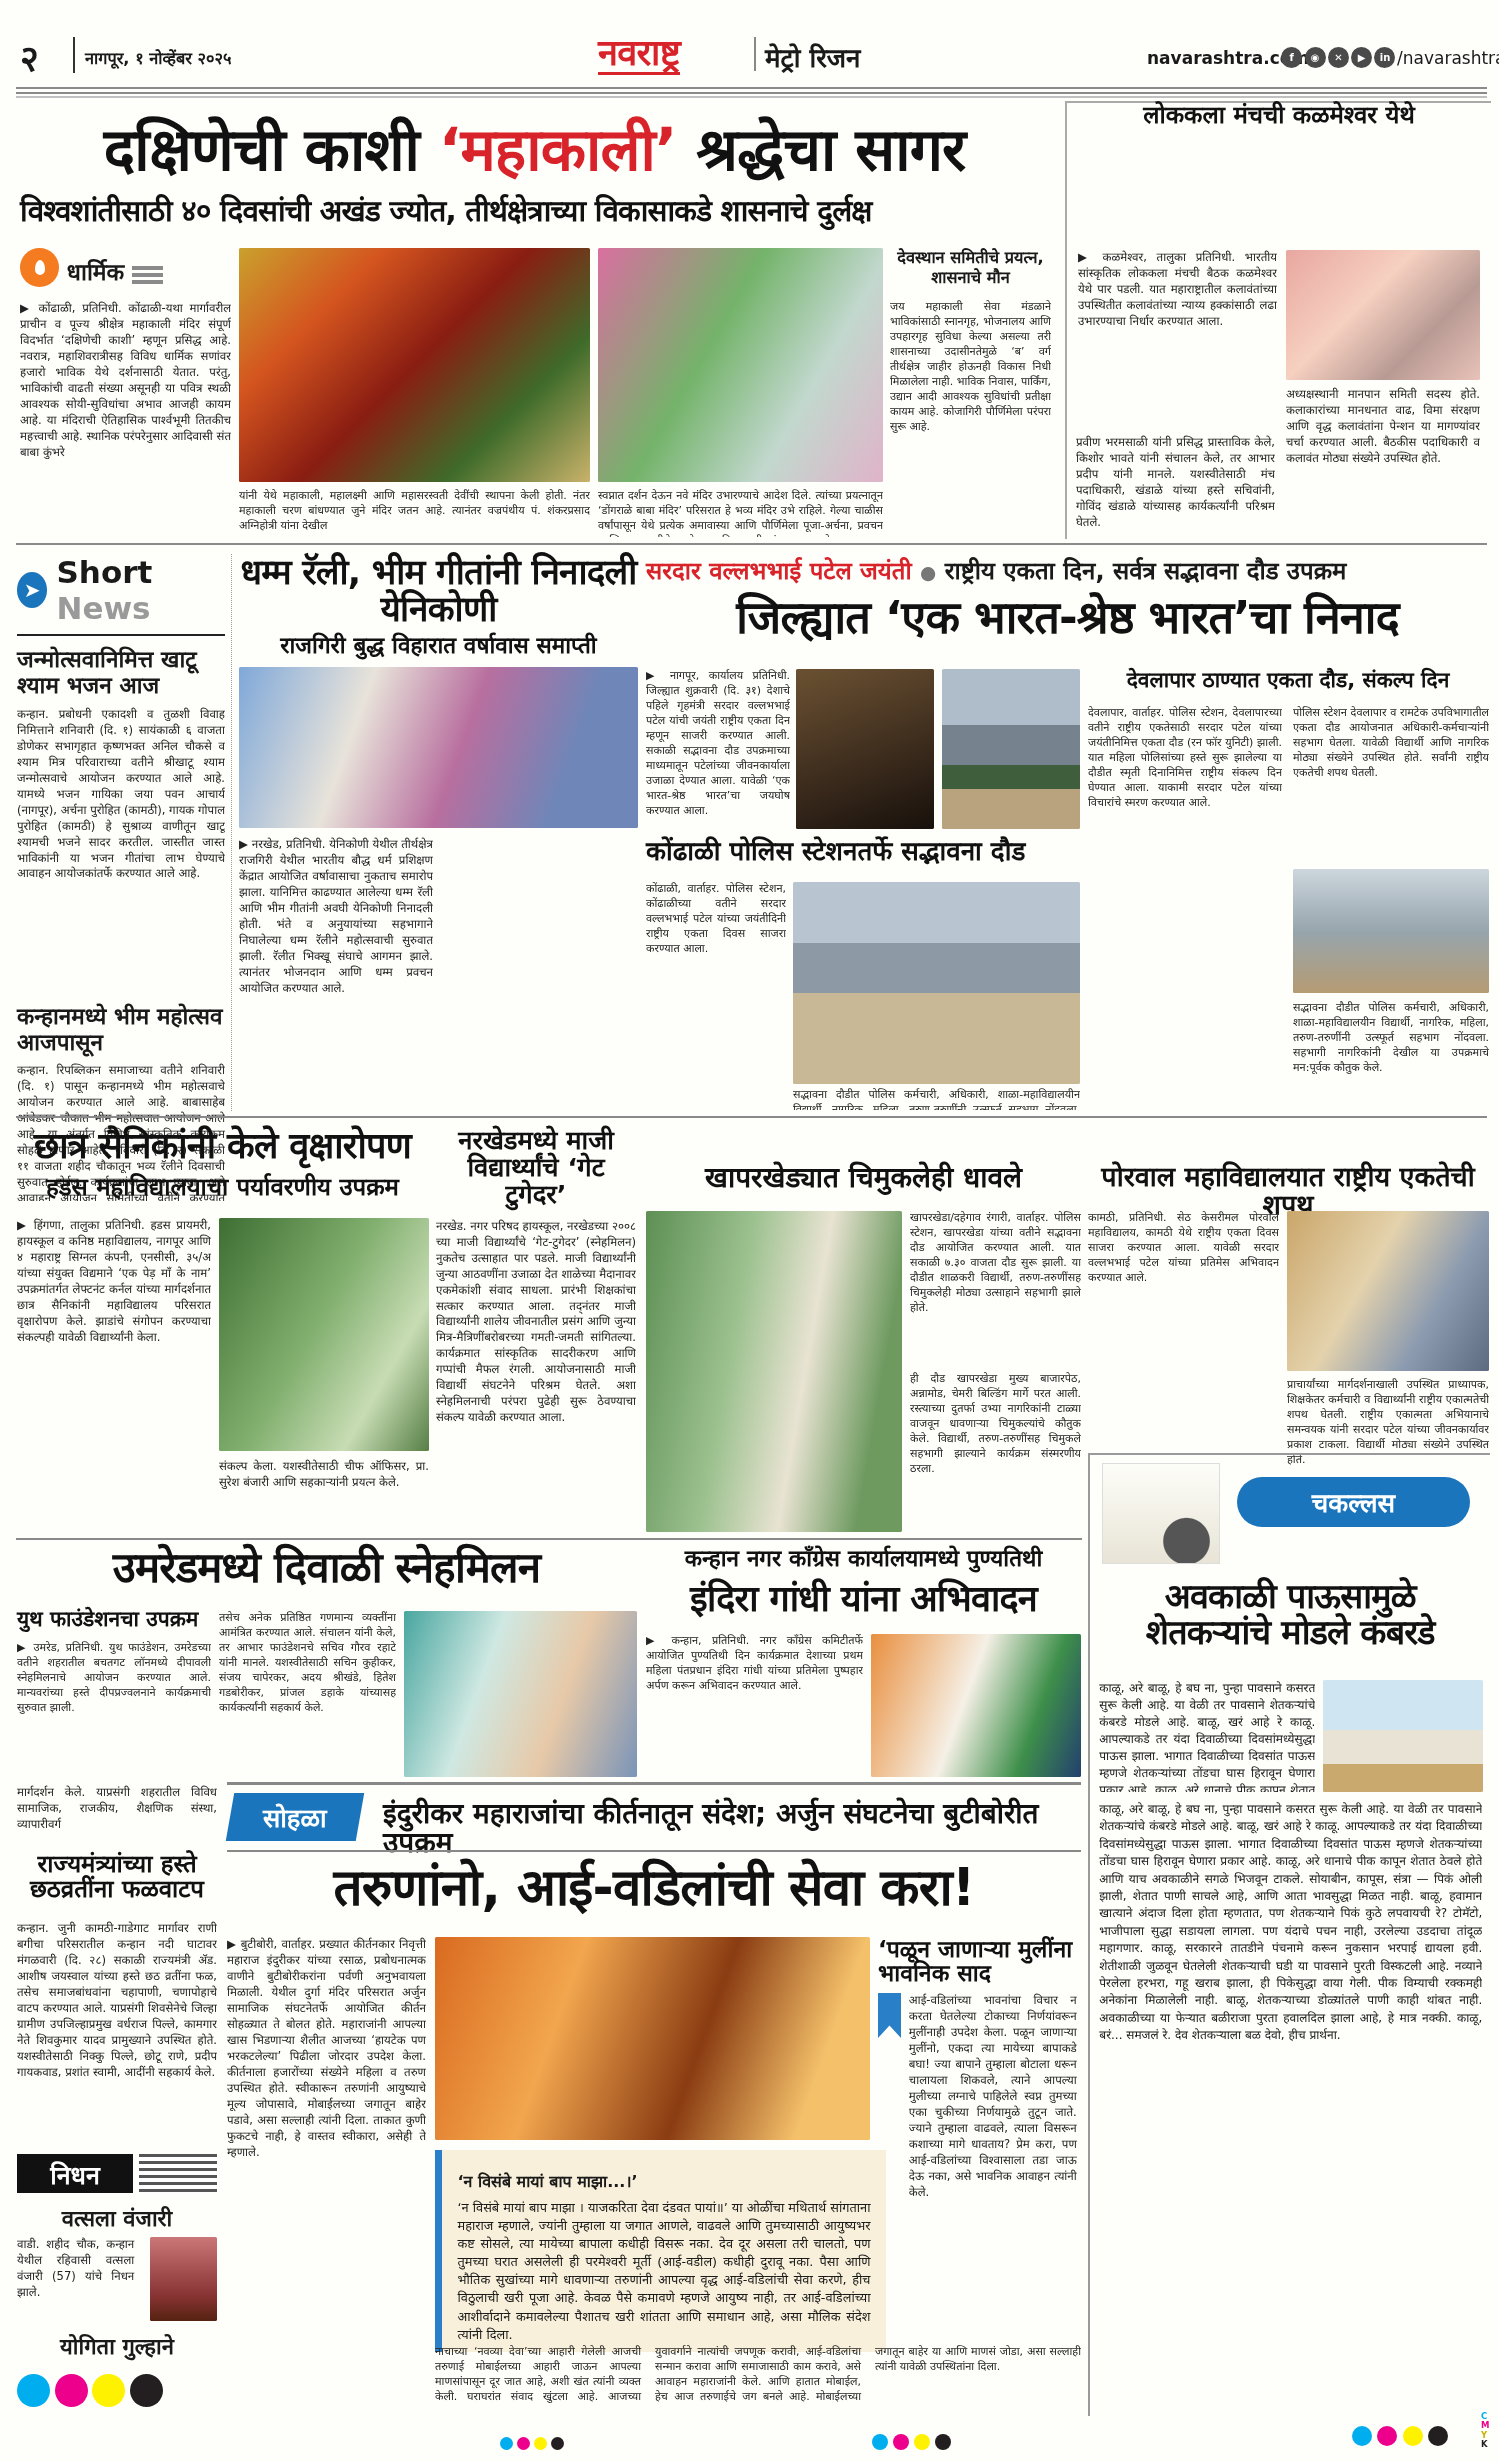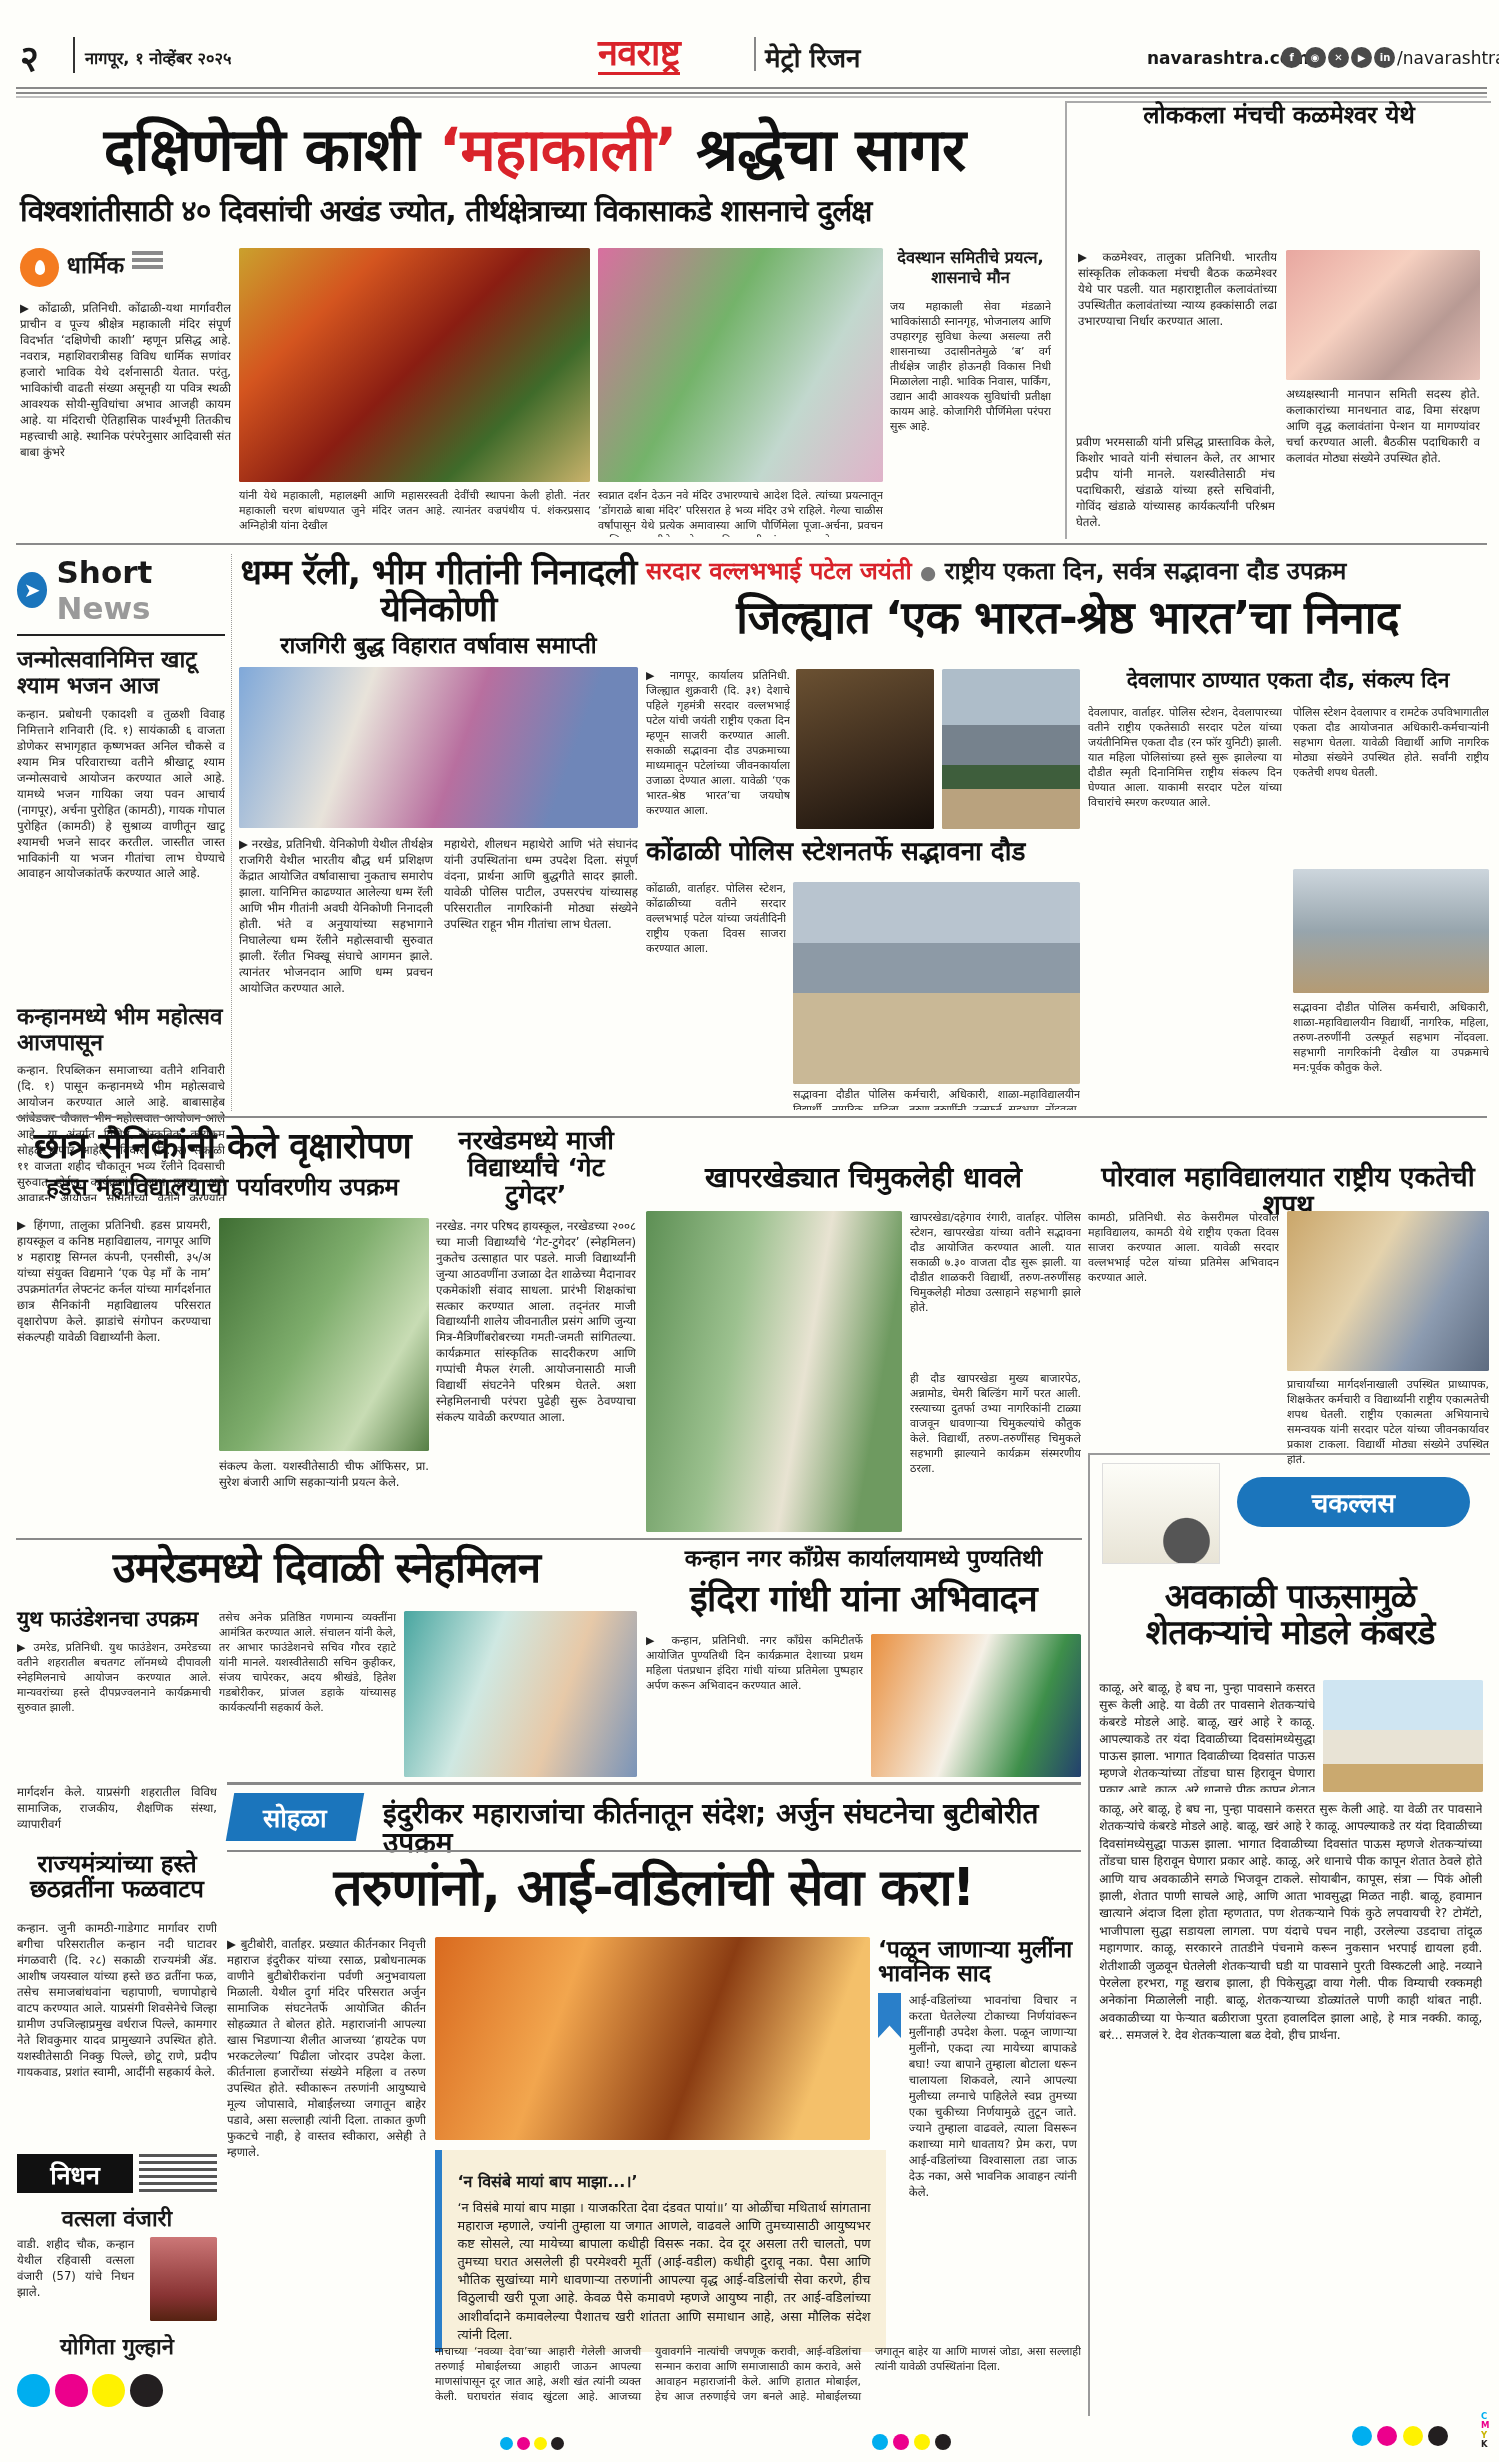--- a/index.html
+++ b/index.html
@@ -55,21 +55,21 @@
 
   <div class="abs hrule" style="left:15.5px;top:87px;width:1471px;height:1.6px;"></div>
   <div class="abs hrule" style="left:15.5px;top:92px;width:1471px;height:1.6px;"></div>
   <div class="abs" style="left:15.5px;top:96px;width:1471px;height:1.6px;background:#c0c0c0;"></div>
 
   <div class="abs hl ctr" style="left:18.6px;top:119px;width:1032px;font-size:59px;">
     <span>दक्षिणेची काशी </span><span class="red">‘महाकाली’</span><span> श्रद्धेचा सागर</span>
   </div>
   <div class="abs hl" style="left:20px;top:196px;width:885px;font-size:29.5px;">विश्वशांतीसाठी ४० दिवसांची अखंड ज्योत, तीर्थक्षेत्राच्या विकासाकडे शासनाचे दुर्लक्ष</div>
 
-  <div class="abs" style="left:20px;top:248px;width:211px;display:flex;align-items:flex-start;gap:7.8px;">
+  <div class="abs" style="left:20px;top:248px;width:211px;display:flex;align-items:flex-end;gap:7.8px;">
     <span style="width:39px;height:39px;border-radius:50%;background:#f47b20;display:flex;align-items:center;justify-content:center;">
         <span class="flame"></span>
       </span>
     <span style="font-size:23px;font-weight:800;">धार्मिक</span>
     <span class="bars">
         <span></span>
         <span></span>
         <span></span>
       </span>
   </div>
@@ -113,21 +113,20 @@
     <div class="body-txt just" style="height:138px;overflow:hidden;">कन्हान. रिपब्लिकन समाजाच्या वतीने शनिवारी (दि. १) पासून कन्हानमध्ये भीम महोत्सवाचे आयोजन करण्यात आले आहे. बाबासाहेब आंबेडकर चौकात भीम महोत्सवात आयोजन आले आहे. या अंतर्गत विविध सांस्कृतिक कार्यक्रम सोहळे होणार आहेत. रविवारी (दि. २) सकाळी ११ वाजता शहीद चौकातून भव्य रॅलीने दिवसाची सुरुवात होईल. कार्यक्रमांचा लाभ घ्यावा, असे आवाहन आयोजन समितीच्या वतीने करण्यात आले आहे.</div>
   </div>
   <div class="abs dotsep" style="left:231px;top:554px;height:557px;"></div>
 
   <div class="abs" style="left:239px;top:554px;width:399px;height:557px;">
     <div class="hl ctr" style="font-size:35px;">धम्म रॅली, भीम गीतांनी निनादली येनिकोणी</div>
     <div class="hl ctr" style="font-size:22.5px;margin-top:6.2px;letter-spacing:0;">राजगिरी बुद्ध विहारात वर्षावास समाप्ती</div>
     <div class="photo" style="margin-top:9.3px;width:399px;height:161px;background:linear-gradient(110deg,#7fa8d9,#e8e3da 30%,#b86f9f 55%,#6f86b8 80%);"></div>
     <div style="display:flex;gap:11px;margin-top:9.3px;">
       <div class="body-txt just" style="width:194px;height:256px;overflow:hidden;">▶ नरखेड, प्रतिनिधी. येनिकोणी येथील तीर्थक्षेत्र राजगिरी येथील भारतीय बौद्ध धर्म प्रशिक्षण केंद्रात आयोजित वर्षावासाचा नुकताच समारोप झाला. यानिमित्त काढण्यात आलेल्या धम्म रॅली आणि भीम गीतांनी अवघी येनिकोणी निनादली होती. भंते व अनुयायांच्या सहभागाने निघालेल्या धम्म रॅलीने महोत्सवाची सुरुवात झाली. रॅलीत भिक्खू संघाचे आगमन झाले. त्यानंतर भोजनदान आणि धम्म प्रवचन आयोजित करण्यात आले.</div>
-      <div class="body-txt just" style="width:194px;height:256px;overflow:hidden;">महाथेरो, शीलधन महाथेरो आणि भंते संघानंद यांनी उपस्थितांना धम्म उपदेश दिला. संपूर्ण वंदना, प्रार्थना आणि बुद्धगीते सादर झाली. यावेळी पोलिस पाटील, उपसरपंच यांच्यासह परिसरातील नागरिकांनी मोठ्या संख्येने उपस्थित राहून भीम गीतांचा लाभ घेतला.</div>
     </div>
   </div>
 
   <div class="abs" style="left:646px;top:553px;width:843px;">
     <div style="font-size:24px;font-weight:800;">
       <span class="red">सरदार वल्लभभाई पटेल जयंती</span>
       <span style="color:#777;font-size:18.6px;">●</span>
       <span>राष्ट्रीय एकता दिन, सर्वत्र सद्भावना दौड उपक्रम</span>
     </div>
     <div class="hl ctr" style="font-size:45px;margin-top:7.8px;">जिल्ह्यात ‘एक भारत-श्रेष्ठ भारत’चा निनाद</div>

